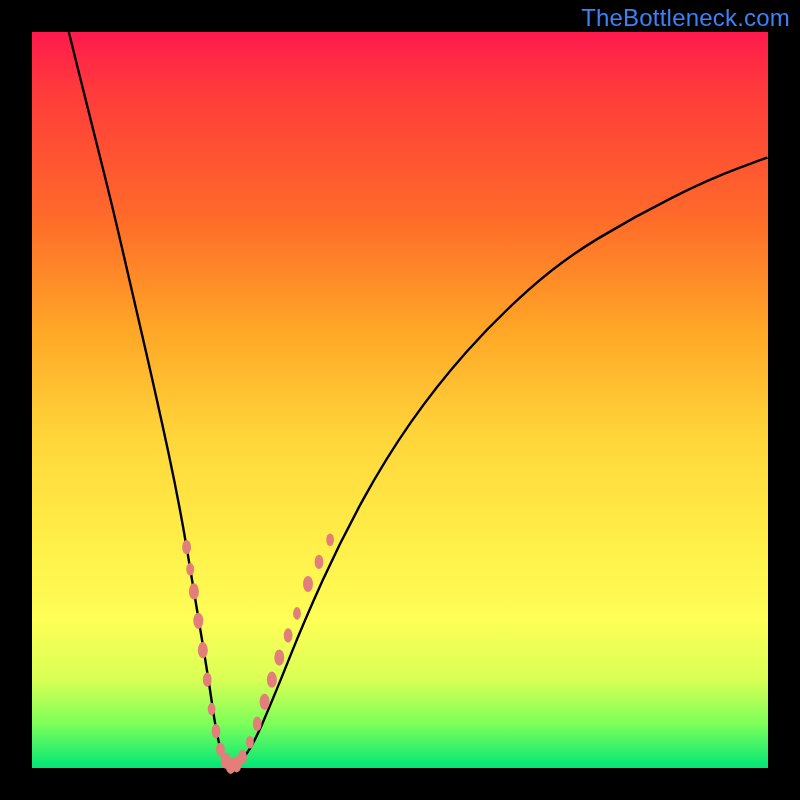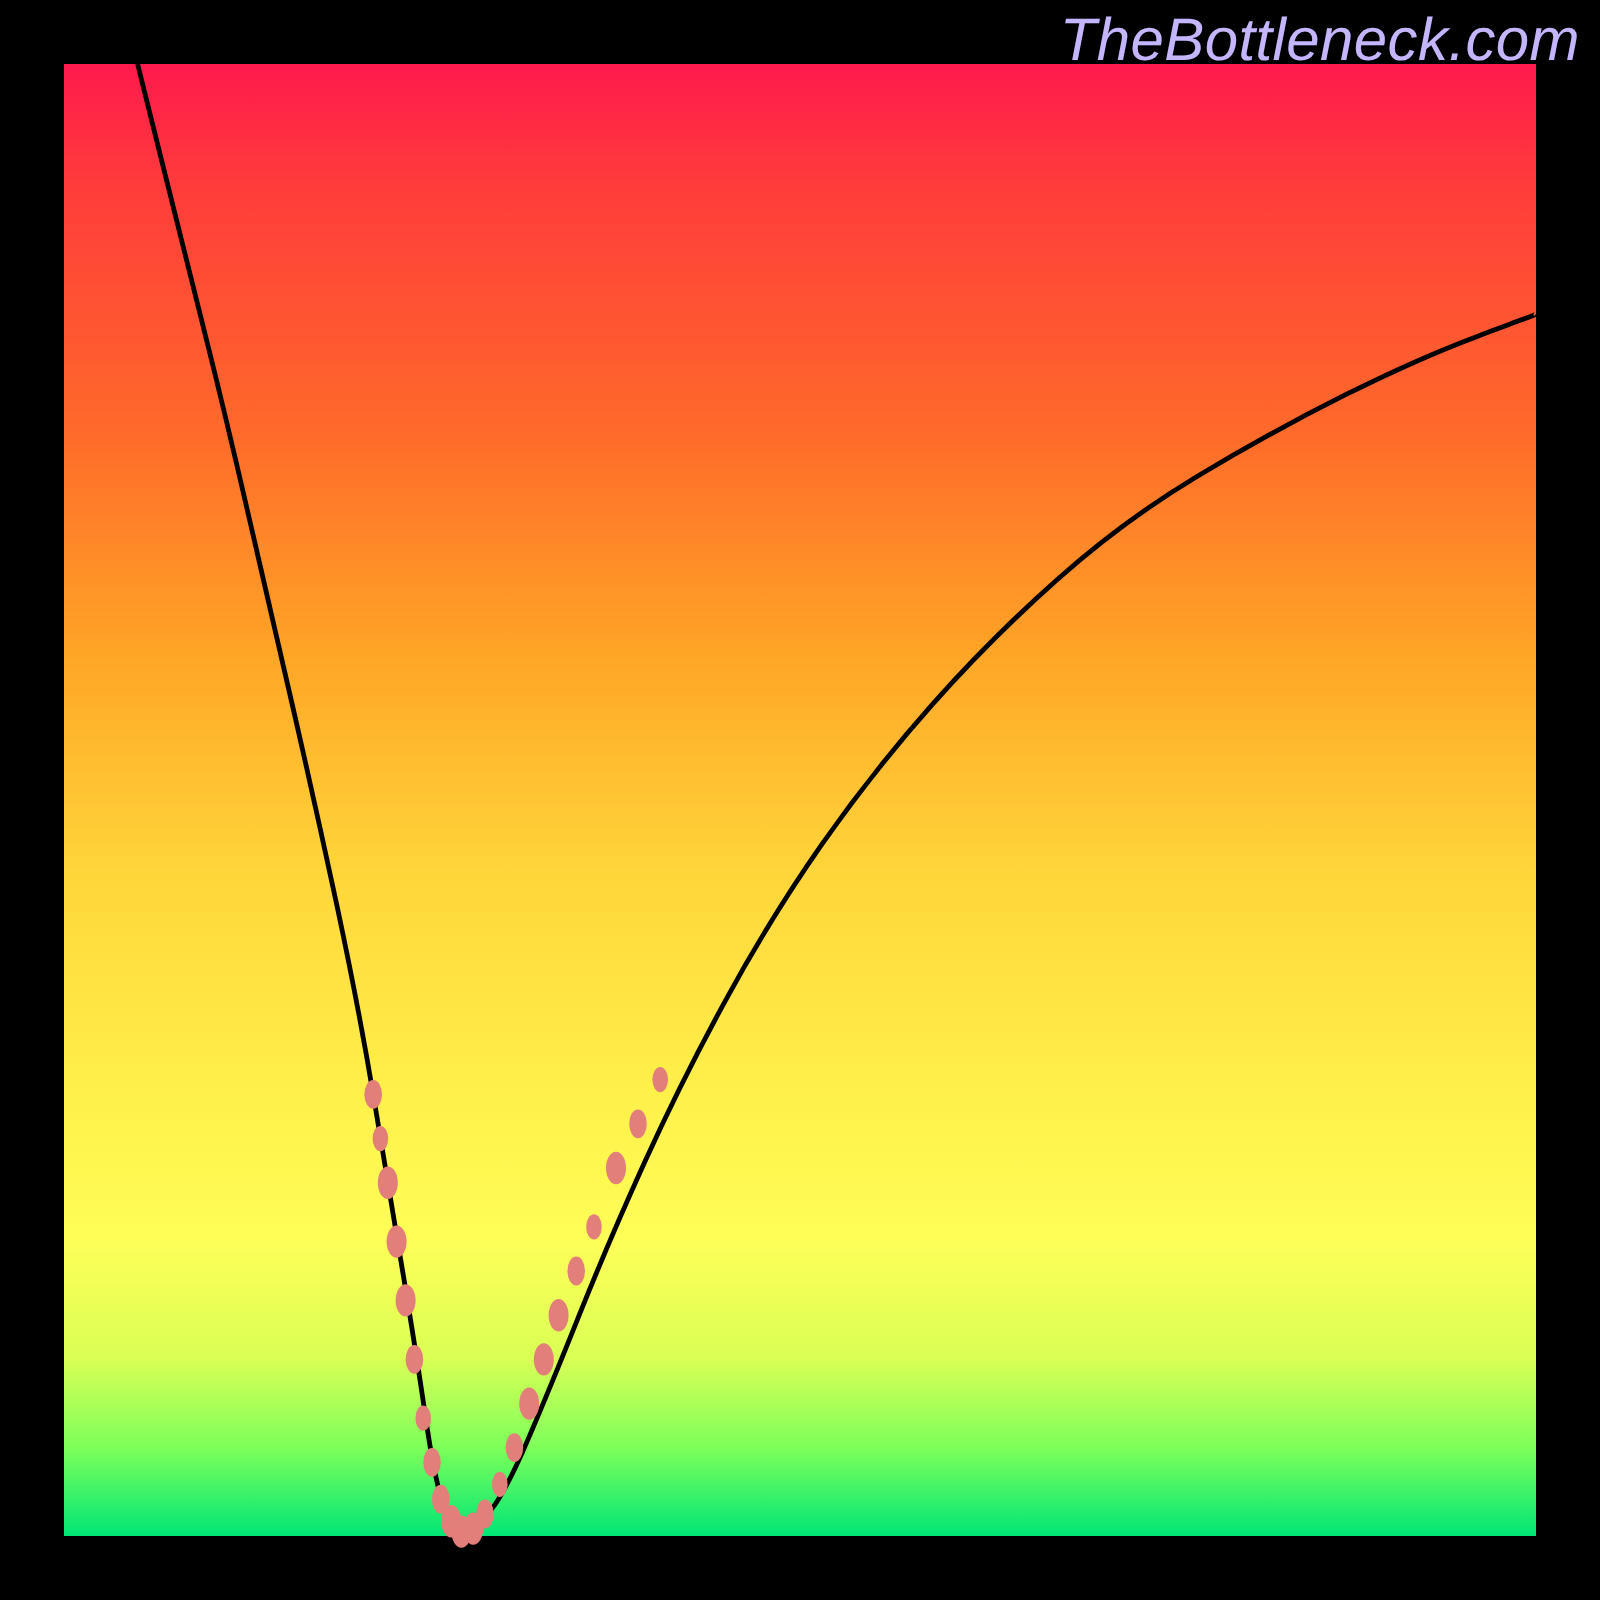--- a/index.html
+++ b/index.html
@@ -37,25 +37,24 @@
       #feff57 80%,
       #d9ff55 88%,
       #7dff5a 94%,
       #00e676 100%
     );
   }
   .watermark {
     position: absolute;
     top: 4px;
     right: 10px;
-    font-size: 30px;
+    font-size: 24px;
     font-weight: 500;
-    color: #c4b5fd;
+    color: #3b82f6;
     letter-spacing: 0.2px;
-    font-style: italic;
   }
   svg.curve {
     position: absolute;
     left: 0;
     top: 0;
     width: 736px;
     height: 736px;
     overflow: visible;
   }
 </style>

